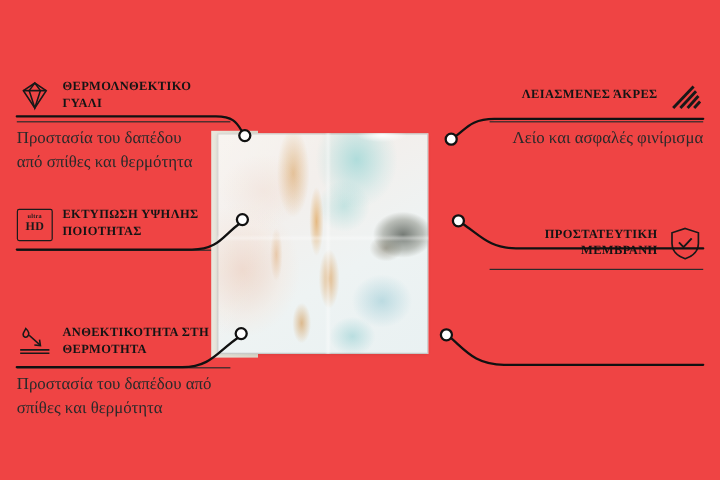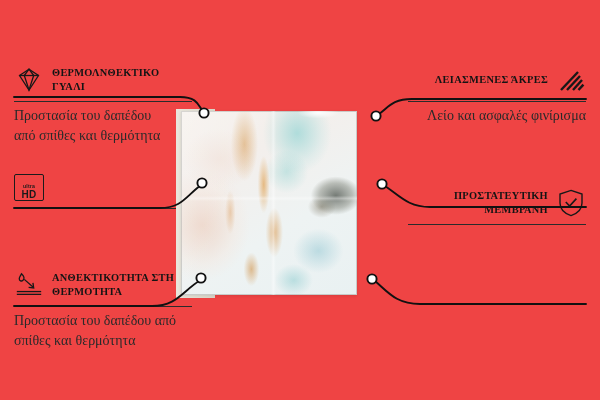--- a/index.html
+++ b/index.html
@@ -77,22 +77,22 @@
   .desc{
     font-size:14px;line-height:1.42;color:#2a2a2a;margin-top:4px;
   }
   .f-left .desc{text-align:left;}
   .f-right .desc{text-align:right;}
 
   
   .icon{width:30px;height:30px;flex:0 0 30px;display:flex;align-items:center;justify-content:center;}
   .hd-badge{
     width:28px;height:25px;border:1.4px solid #1b1b1b;border-radius:2px;
-    display:flex;flex-direction:column;align-items:center;justify-content:flex-end;
-    line-height:1;font-family:Liberation Sans, sans-serif;
+    display:flex;flex-direction:column;align-items:center;justify-content:center;
+    line-height:1;font-family:Liberation Serif, serif;
   }
   .hd-badge .u{font-size:5.2px;font-weight:bold;letter-spacing:.2px;}
   .hd-badge .h{font-size:10px;font-weight:bold;letter-spacing:.2px;margin-top:.5px;}
 </style>
 </head>
 <body>
 
 <div id="stage">
 
   <div class="panel-side"></div>
@@ -145,20 +145,21 @@
   </div>
 
   <div class="feature f-left" style="top:170px;">
     <div class="head">
       <span class="icon">
         <span class="hd-badge">
           <span class="u">ultra</span>
           <span class="h">HD</span>
         </span>
       </span>
+      <span class="title">ΕΚΤΥΠΩΣΗ ΥΨΗΛΗΣ ΠΟΙΟΤΗΤΑΣ</span>
     </div>
     <div class="rule"></div>
   </div>
 
   <div class="feature f-right" style="top:63px;">
     <div class="head">
       <span class="title">ΛΕΙΑΣΜΕΝΕΣ ΆΚΡΕΣ</span>
       <span class="icon">
         <svg width="28" height="26" viewBox="0 0 28 26">
           <g stroke="#181818" stroke-width="2.4" fill="none">

